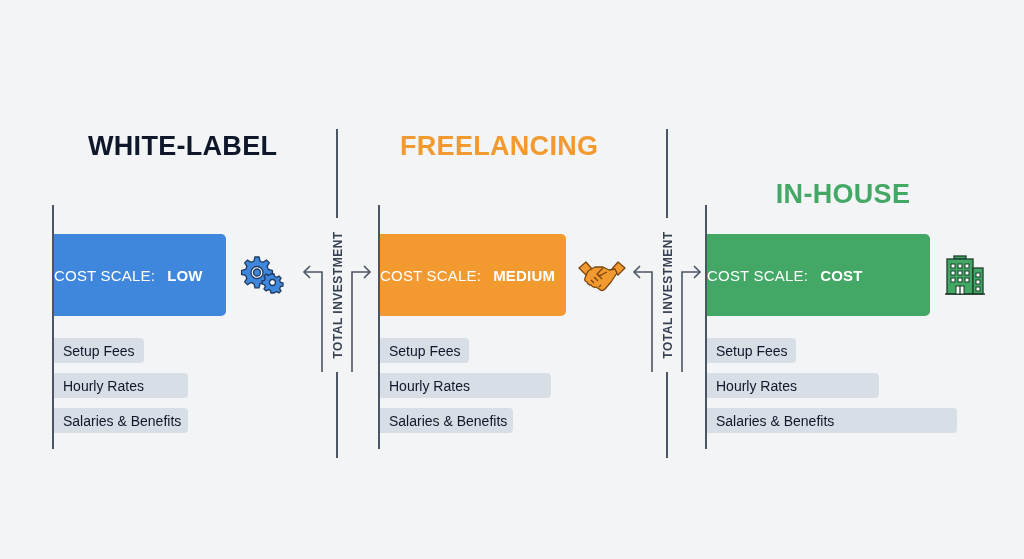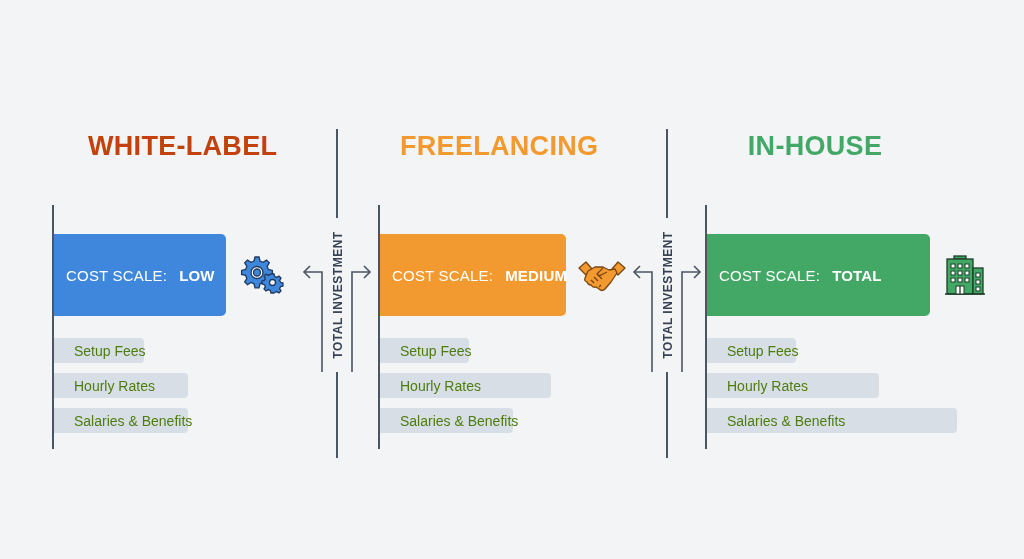--- a/index.html
+++ b/index.html
@@ -10,42 +10,42 @@
     position:relative;
   }
   .abs { position:absolute; }
   .col-title {
     position:absolute; top:131px; font-size:27px; font-weight:700;
     letter-spacing:0.3px; text-align:center; white-space:nowrap;
   }
   .vline { position:absolute; width:2px; background:#4b5563; }
   .card {
     position:absolute; top:234px; height:82px; border-radius:0 5px 5px 0;
-    color:#fff; display:flex; align-items:center; padding-left:12px; box-sizing:border-box;
+    color:#fff; display:flex; align-items:center; box-sizing:border-box;
     font-size:15px; letter-spacing:0.2px; white-space:nowrap;
   }
   .card b { font-weight:700; margin-left:12px; }
   .pill {
     position:absolute; height:25px; background:#d8dee5; border-radius:0 4px 4px 0;
-    color:#4d7c0f; font-size:14px; display:flex; align-items:center;
-    padding-left:20px; box-sizing:border-box; white-space:nowrap;
+    color:#0f172a; font-size:14px; display:flex; align-items:center;
+    padding-left:9px; box-sizing:border-box; white-space:nowrap;
   }
   .vlabel {
     position:absolute; font-size:12px; font-weight:700; color:#374151;
     letter-spacing:0.5px; white-space:nowrap;
     transform:rotate(-90deg); transform-origin:center center;
     width:140px; text-align:center; height:16px; line-height:16px;
   }
   .icon { position:absolute; }
 </style>
 </head>
 <body>
 
 <div>
-  <div class="col-title" style="left:88px; width:176px; color:#c2410c;">WHITE-LABEL</div>
+  <div class="col-title" style="left:88px; width:176px; color:#0f172a;">WHITE-LABEL</div>
   <div class="vline" style="left:52px; top:205px; height:244px;"></div>
   <div class="card" style="left:54px; width:172px; background:#3f87dc;">
     <span>COST SCALE:</span>
       <b>LOW</b>
   </div>
   <svg class="icon" style="left:238px; top:254px;" width="46" height="42" viewBox="0 0 46 42">
     <g fill="#3f87dc" stroke="#1f3a5f" stroke-width="1.3">
       <path d="M17 3h4l1 4 3 1.3 3.5-2.2 2.8 2.8-2.2 3.5 1.3 3 4 1v4l-4 1-1.3 3 2.2 3.5-2.8 2.8-3.5-2.2-3 1.3-1 4h-4l-1-4-3-1.3-3.5 2.2-2.8-2.8 2.2-3.5-1.3-3-4-1v-4l4-1 1.3-3-2.2-3.5 2.8-2.8 3.5 2.2 3-1.3z"></path>
       <circle cx="19" cy="18.5" r="6" fill="#fff"></circle>
       <circle cx="19" cy="18.5" r="3.5" fill="#3f87dc"></circle>
@@ -102,25 +102,25 @@
     <g fill="none" stroke="#4b5563" stroke-width="1.6">
       <path d="M24 110 V10 H7"></path>
       <path d="M12 4 L6 10 L12 16"></path>
       <path d="M54 110 V10 H71"></path>
       <path d="M66 4 L72 10 L66 16"></path>
     </g>
   </svg>
 </div>
 
 <div>
-  <div class="col-title" style="left:740px; width:150px; color:#43a866;">IN-HOUSE</div>
+  <div class="col-title" style="left:768px; width:150px; color:#43a866;margin-top:48px;">IN-HOUSE</div>
   <div class="vline" style="left:705px; top:205px; height:244px;"></div>
   <div class="card" style="left:707px; width:223px; background:#43a866;">
     <span>COST SCALE:</span>
-      <b>TOTAL</b>
+      <b>COST</b>
   </div>
   <svg class="icon" style="left:944px; top:254px;" width="42" height="42" viewBox="0 0 42 42">
     <g stroke="#1f3d2a" stroke-width="1.3">
       <rect x="10" y="2" width="12" height="3" fill="#43a866"></rect>
       <rect x="3" y="5" width="26" height="35" fill="#43a866"></rect>
       <rect x="29" y="14" width="10" height="26" fill="#43a866"></rect>
       <line x1="1" y1="40" x2="41" y2="40"></line>
       <g fill="#ffffff" stroke-width="1">
         <rect x="7" y="10" width="4" height="4"></rect>
           <rect x="14" y="10" width="4" height="4"></rect>

